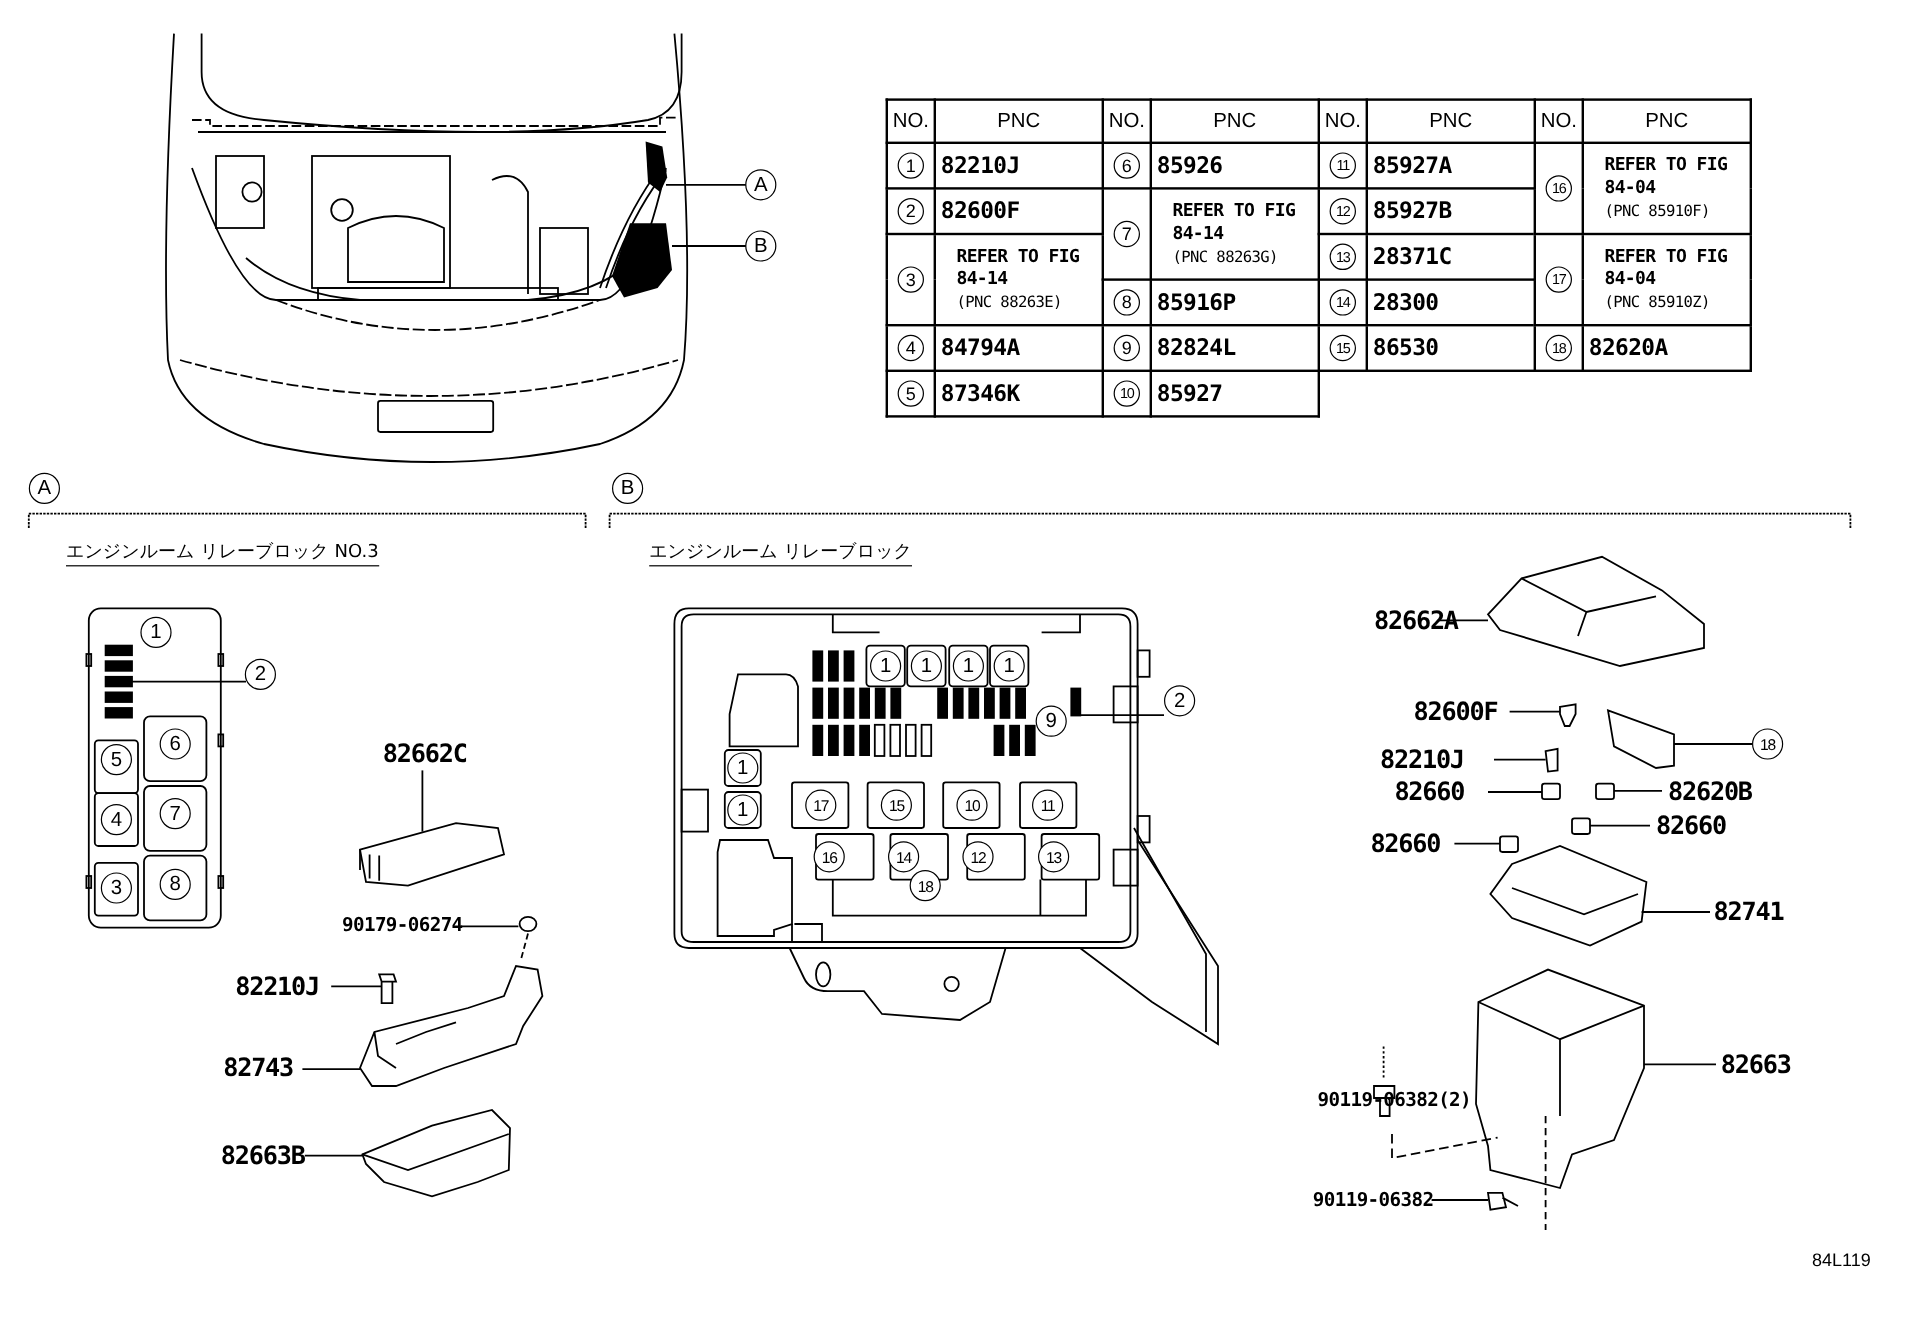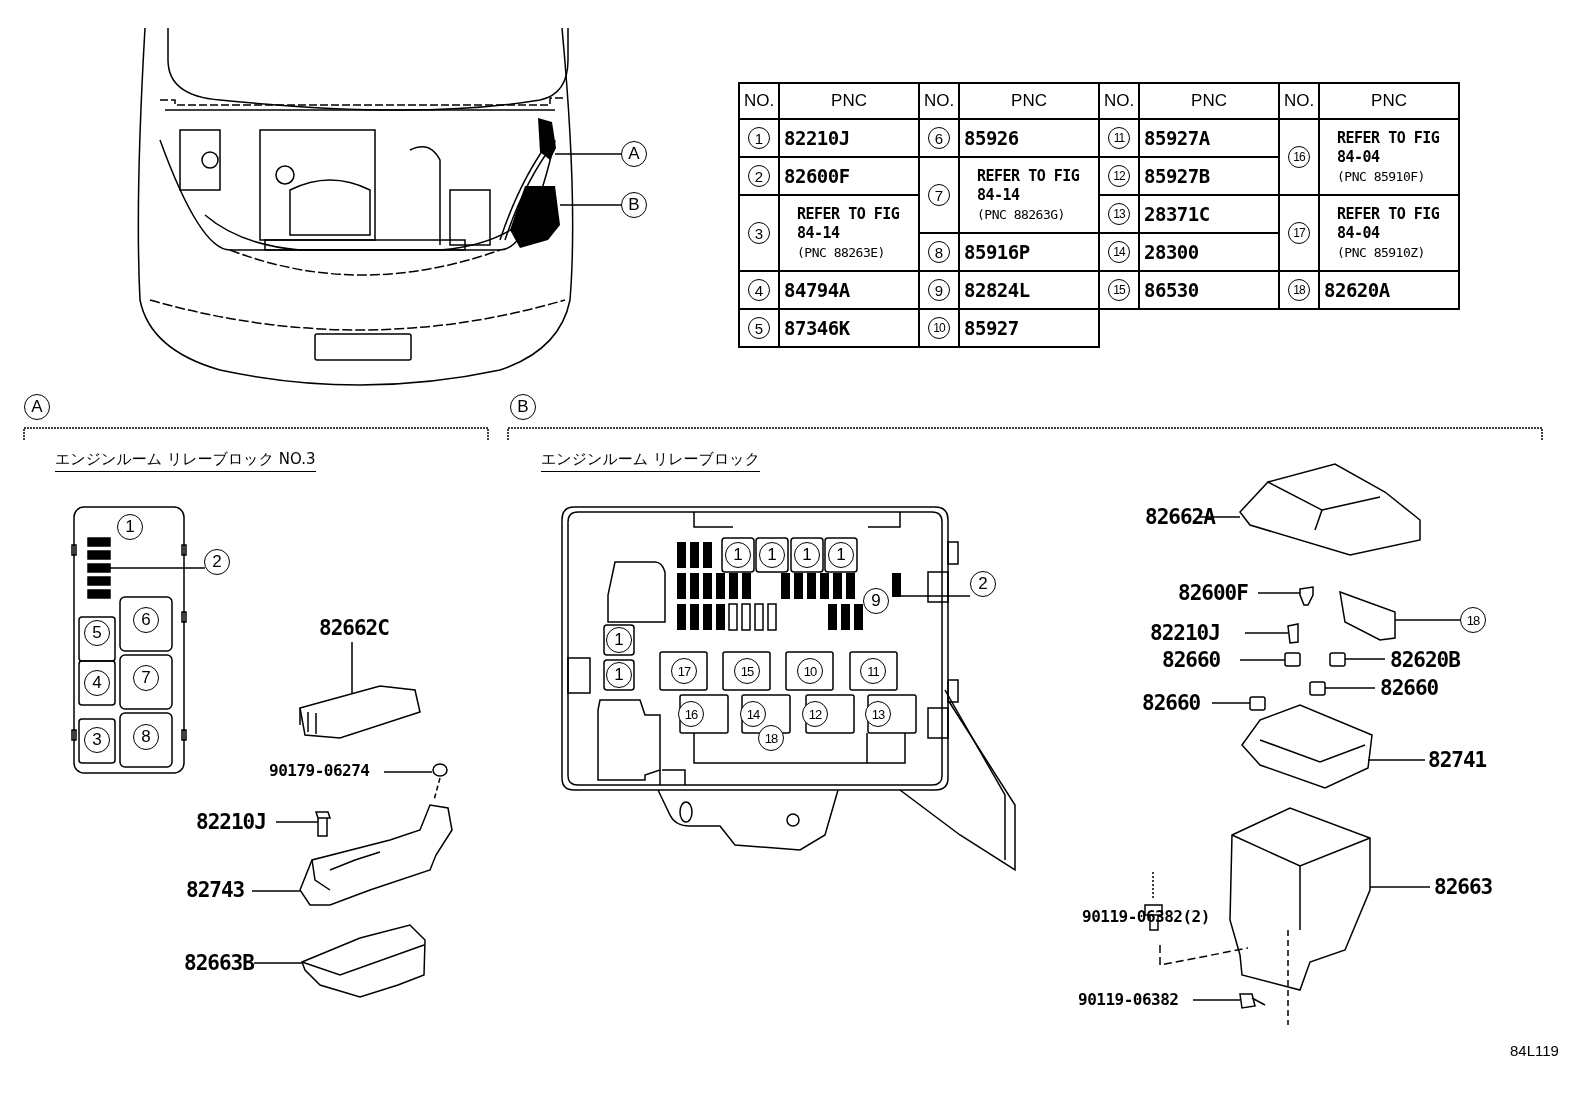--- a/index.html
+++ b/index.html
@@ -14,21 +14,21 @@
   .pnc-table td { height:36px; vertical-align:middle; }
   .pnc-table td.no { text-align:center; }
   .pnc-table td.val { font-family:"DejaVu Sans Mono", monospace; font-weight:bold; font-size:19px; padding-left:4px; letter-spacing:-0.5px; }
   .pnc-table td.val.ref { font-size:15px; line-height:19px;padding-left:17px; }
   .pnc-table td.val.ref span.sub { font-weight:normal; font-size:13px; }
   .pnc-table td.empty { border:none; }
   .circ { display:inline-flex; width:22px; height:22px; border:1.5px solid #000; border-radius:50%;
           align-items:center; justify-content:center; font-family:"Liberation Sans", sans-serif; font-size:15px; box-sizing:border-box; }
   .circ.sm { font-size:12px; letter-spacing:-1px; }
   .lbl { position:absolute; font-family:"DejaVu Sans Mono", monospace; font-weight:bold; font-size:21px; letter-spacing:-1px; white-space:nowrap; line-height:1; }
-  .lbl.small { font-size:16px; letter-spacing:-0.5px; }
+  .lbl.small { font-size:16px; letter-spacing:-0.5px;margin-left:16px; }
   .sec-title { position:absolute; font-family:"DejaVu Sans", sans-serif; font-size:15px; border-bottom:1.5px solid #000; padding-bottom:2px; white-space:nowrap; }
   .callout { position:absolute; width:26px; height:26px; border:1.5px solid #000; border-radius:50%; box-sizing:border-box;
              display:flex; align-items:center; justify-content:center; font-family:"Liberation Sans", sans-serif; font-size:17px; background:#fff; }
   .callout.sm { font-size:13px; letter-spacing:-1px; }
   .figno { position:absolute; left:1466px; top:1042px; font-family:"Liberation Sans", sans-serif; font-size:15px;margin-left:44px; }
 </style>
 </head>
 <body>
 
 <svg width="1592" height="1099" viewBox="0 0 1592 1099">

